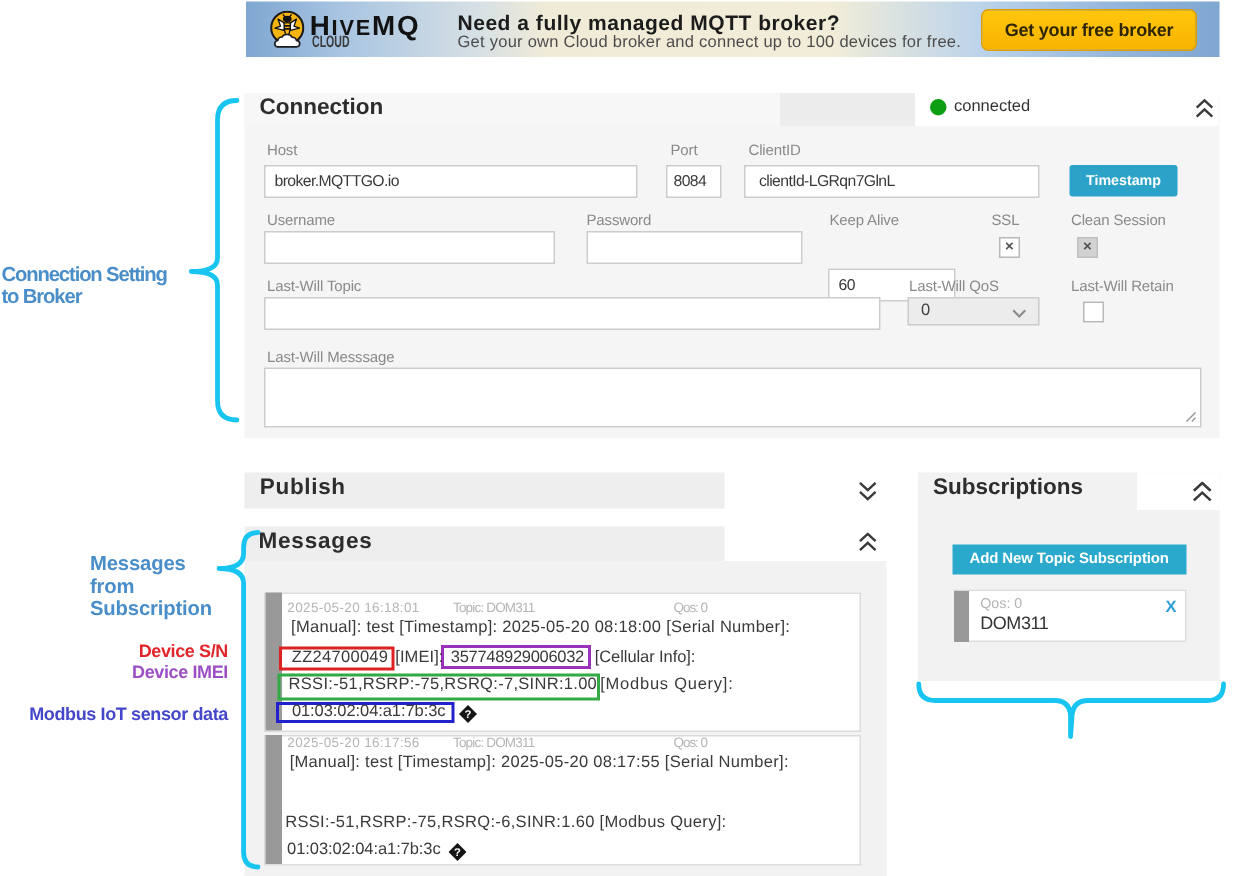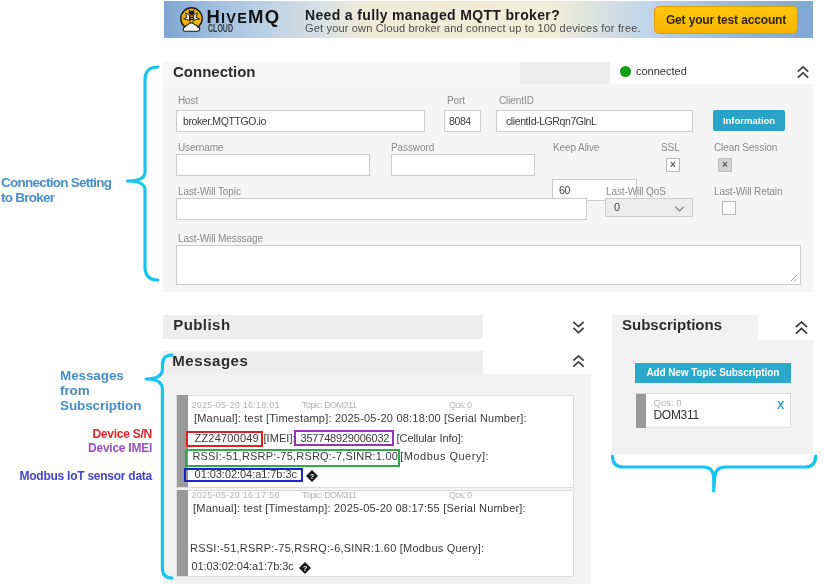--- a/index.html
+++ b/index.html
@@ -28,42 +28,42 @@
     <path d="M10 8.6 L5.4 5.8 L7 10.4 L3.4 11.8 L9.4 13.2 Z" fill="#fff" stroke="#111" stroke-width="0.9" stroke-linejoin="round"></path>
     <path d="M13 8.6 L17.6 5.8 L16 10.4 L19.6 11.8 L13.6 13.2 Z" fill="#fff" stroke="#111" stroke-width="0.9" stroke-linejoin="round"></path>
     <path d="M9.3 8.4 Q11.5 7.7 13.7 8.4 L13.3 13.2 Q12.8 16.2 11.5 17.4 Q10.2 16.2 9.7 13.2 Z" fill="#f5b510" stroke="#111" stroke-width="0.9"></path>
     <path d="M9.4 10.3 L13.6 10.3 M9.6 12.3 L13.4 12.3" stroke="#111" stroke-width="1.2" fill="none"></path>
     <path d="M4.6 24.2 Q3.2 23.9 3.2 22.2 Q3.2 20.3 5.2 20.0 Q5.5 17.8 8.0 17.7 Q8.8 15.9 11.3 16.0 Q13.8 15.9 14.7 17.8 Q17.2 17.8 17.6 19.9 Q19.8 20.1 19.8 22.1 Q19.8 24.0 17.8 24.2 Z" fill="#fff" stroke="#1a1a1a" stroke-width="1.1" stroke-linejoin="round"></path>
   </svg>
   <div class="abs" style="left:42.5px; top:4.5px; font-size:18.5px; font-weight:bold; color:#121212; letter-spacing:1.2px;">H<span style="font-size:14.5px;">IVE</span>MQ</div>
   <div class="abs" style="left:44px; top:20.5px; font-size:11px; font-weight:bold; color:#3a3a3a; transform:scaleX(0.64); transform-origin:0 0;">CLOUD</div>
   <div class="abs" style="left:141px; top:6px; font-size:14px; font-weight:bold; color:#1c1c1c; letter-spacing:0.35px;">Need a fully managed MQTT broker?</div>
   <div class="abs" style="left:141px; top:21px; font-size:11px; color:#4c4c4c; letter-spacing:0.17px;">Get your own Cloud broker and connect up to 100 devices for free.</div>
-  <div class="abs" style="left:490px; top:5px; width:144px; height:28px; background:linear-gradient(#ffc60d,#f8b400); border:1px solid #dd9f00; border-radius:5px; text-align:center; line-height:26px; font-size:12px; font-weight:bold; color:#2e2600; letter-spacing:-0.15px;">Get your test account</div>
+  <div class="abs" style="left:490px; top:5px; width:144px; height:28px; background:linear-gradient(#ffc60d,#f8b400); border:1px solid #dd9f00; border-radius:5px; text-align:center; line-height:26px; font-size:12px; font-weight:bold; color:#2e2600; letter-spacing:-0.15px;">Get your free broker</div>
 </div>
 
 <div class="abs" style="left:163px; top:62px; width:650px; height:230px; background:#f5f5f5;"></div>
 <div class="abs" style="left:163px; top:62px; width:650px; height:22px; background:#ececec;"></div>
 <div class="abs" style="left:163px; top:62px; width:357px; height:22px; background:#f7f7f7;"></div>
 <div class="abs" style="left:610px; top:62px; width:203px; height:22px; background:#ffffff;"></div>
 <div class="bigtitle" style="left:173px; top:63.2px;">Connection</div>
 <div class="abs" style="left:620px; top:66px; width:11px; height:11px; border-radius:50%; background:#0d9e14;"></div>
 <div class="abs" style="left:636px; top:65px; font-size:11px; color:#333;">connected</div>
 <svg class="abs" style="left:797px; top:66px;" width="12" height="13" viewBox="0 0 12 13">
   <polyline points="0.8,5.7 6,0.9 11.2,5.7" fill="none" stroke="#3a3a3a" stroke-width="1.6"></polyline>
   <polyline points="0.8,11.7 6,6.9 11.2,11.7" fill="none" stroke="#3a3a3a" stroke-width="1.6"></polyline>
 </svg>
 
 <div class="lbl" style="left:178px; top:95px;">Host</div>
 <div class="inp" style="left:176px; top:110px; width:249px; height:22px;">broker.MQTTGO.io</div>
 <div class="lbl" style="left:447px; top:95px;">Port</div>
 <div class="inp" style="left:444px; top:110px; width:37px; height:22px; padding:0 4px;">8084</div>
 <div class="lbl" style="left:499px; top:95px;">ClientID</div>
 <div class="inp" style="left:496px; top:110px; width:197px; height:22px; padding-left:9px;">clientId-LGRqn7GlnL</div>
-<div class="abs" style="left:713px; top:110px; width:72px; height:21px; background:#2ba3c8; border-radius:2px; text-align:center; line-height:21px; font-size:9.5px; font-weight:bold; color:#fff;">Information</div>
+<div class="abs" style="left:713px; top:110px; width:72px; height:21px; background:#2ba3c8; border-radius:2px; text-align:center; line-height:21px; font-size:9.5px; font-weight:bold; color:#fff;">Timestamp</div>
 
 <div class="lbl" style="left:178px; top:142px;">Username</div>
 <div class="inp" style="left:176px; top:154px; width:194px; height:22px;"></div>
 <div class="lbl" style="left:391px; top:142px;">Password</div>
 <div class="inp" style="left:391px; top:154px; width:144px; height:22px;"></div>
 <div class="lbl" style="left:553px; top:142px;">Keep Alive</div>
 <div class="inp" style="left:552px; top:154px; width:85px; height:22px;margin-top:25px;">60</div>
 <div class="lbl" style="left:661px; top:142px;">SSL</div>
 <div class="cbx" style="left:666px; top:158px;">×</div>
 <div class="lbl" style="left:714px; top:142px;">Clean Session</div>

